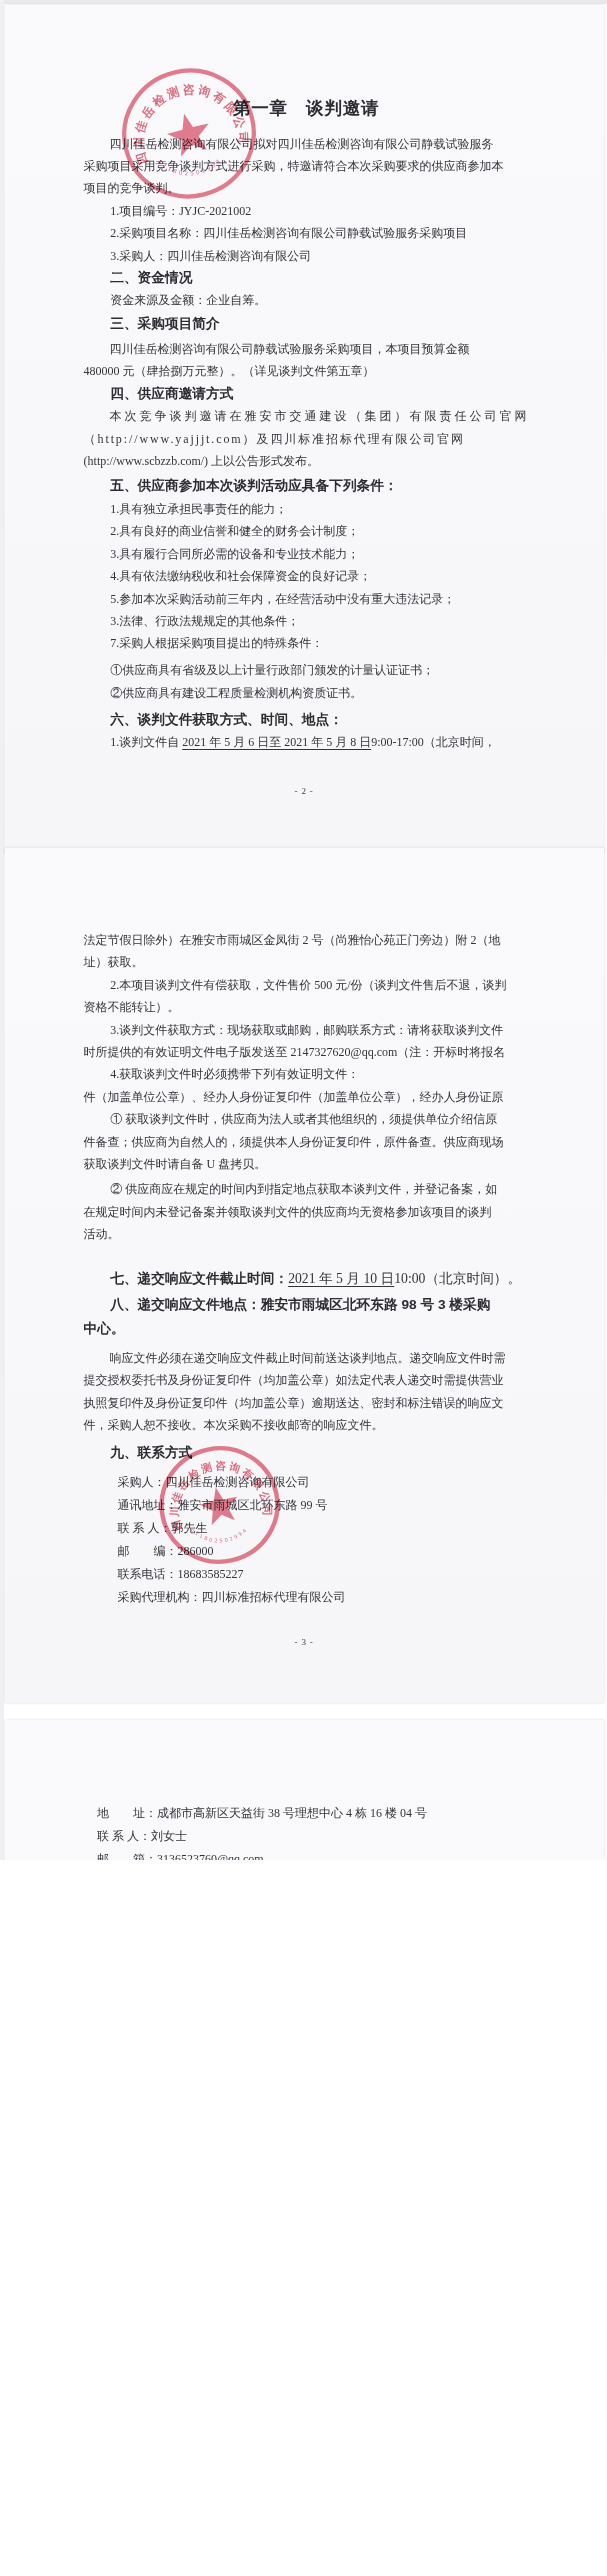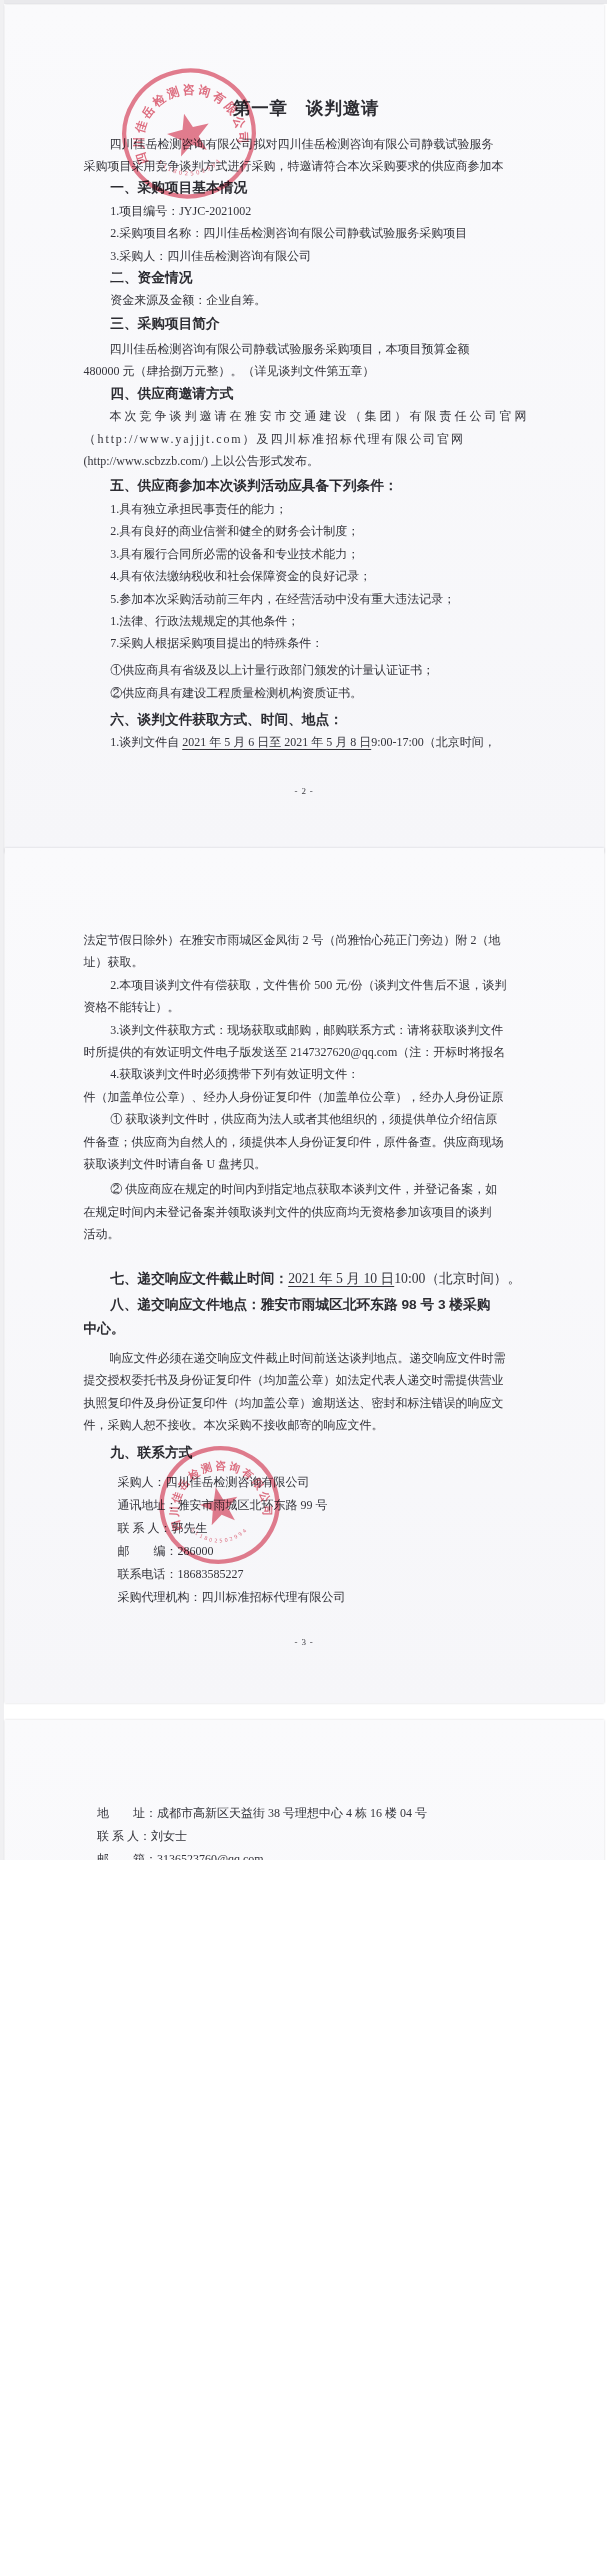--- a/index.html
+++ b/index.html
@@ -65,22 +65,22 @@
 <div class="canvas">
   <div class="edge-top"></div>
   <div class="edge-left"></div>
 
   <div class="page p1">
     <div class="content">
       <div class="title">第一章　谈判邀请</div>
 
       <div class="ln ind mt16">四川佳岳检测咨询有限公司拟对四川佳岳检测咨询有限公司静载试验服务</div>
       <div class="ln">采购项目采用竞争谈判方式进行采购，特邀请符合本次采购要求的供应商参加本</div>
-
-      <div class="h">一、采购项目基本情况</div>
+      <div class="ln">项目的竞争谈判。</div>
+
       <div class="ln num">1.项目编号：JYJC-2021002</div>
       <div class="ln num">2.采购项目名称：四川佳岳检测咨询有限公司静载试验服务采购项目</div>
       <div class="ln num">3.采购人：四川佳岳检测咨询有限公司</div>
 
       <div class="h">二、资金情况</div>
       <div class="ln num">资金来源及金额：企业自筹。</div>
 
       <div class="h mt2">三、采购项目简介</div>
       <div class="ln ind mt3">四川佳岳检测咨询有限公司静载试验服务采购项目，本项目预算金额</div>
       <div class="ln">480000 元（肆拾捌万元整）。（详见谈判文件第五章）</div>
@@ -89,21 +89,21 @@
       <div class="ln ind sp1">本次竞争谈判邀请在雅安市交通建设（集团）有限责任公司官网</div>
       <div class="ln sp2">（http://www.yajjjt.com）及四川标准招标代理有限公司官网</div>
       <div class="ln">(http://www.scbzzb.com/) 上以公告形式发布。</div>
 
       <div class="h mt4">五、供应商参加本次谈判活动应具备下列条件：</div>
       <div class="ln num">1.具有独立承担民事责任的能力；</div>
       <div class="ln num">2.具有良好的商业信誉和健全的财务会计制度；</div>
       <div class="ln num">3.具有履行合同所必需的设备和专业技术能力；</div>
       <div class="ln num">4.具有依法缴纳税收和社会保障资金的良好记录；</div>
       <div class="ln num">5.参加本次采购活动前三年内，在经营活动中没有重大违法记录；</div>
-      <div class="ln num">1.法律、行政法规规定的其他条件；</div>
+      <div class="ln num">3.法律、行政法规规定的其他条件；</div>
       <div class="ln num">7.采购人根据采购项目提出的特殊条件：</div>
       <div class="ln num mt6">①供应商具有省级及以上计量行政部门颁发的计量认证证书；</div>
       <div class="ln num">②供应商具有建设工程质量检测机构资质证书。</div>
 
       <div class="h mt6">六、谈判文件获取方式、时间、地点：</div>
       <div class="ln num"><span>1.谈判文件自 </span><span class="u">2021 年 5 月 6 日至 2021 年 5 月 8 日</span><span>9:00-17:00（北京时间，</span></div>
     </div>
 
     <div class="pagenum pn1">- 2 -</div>
 

